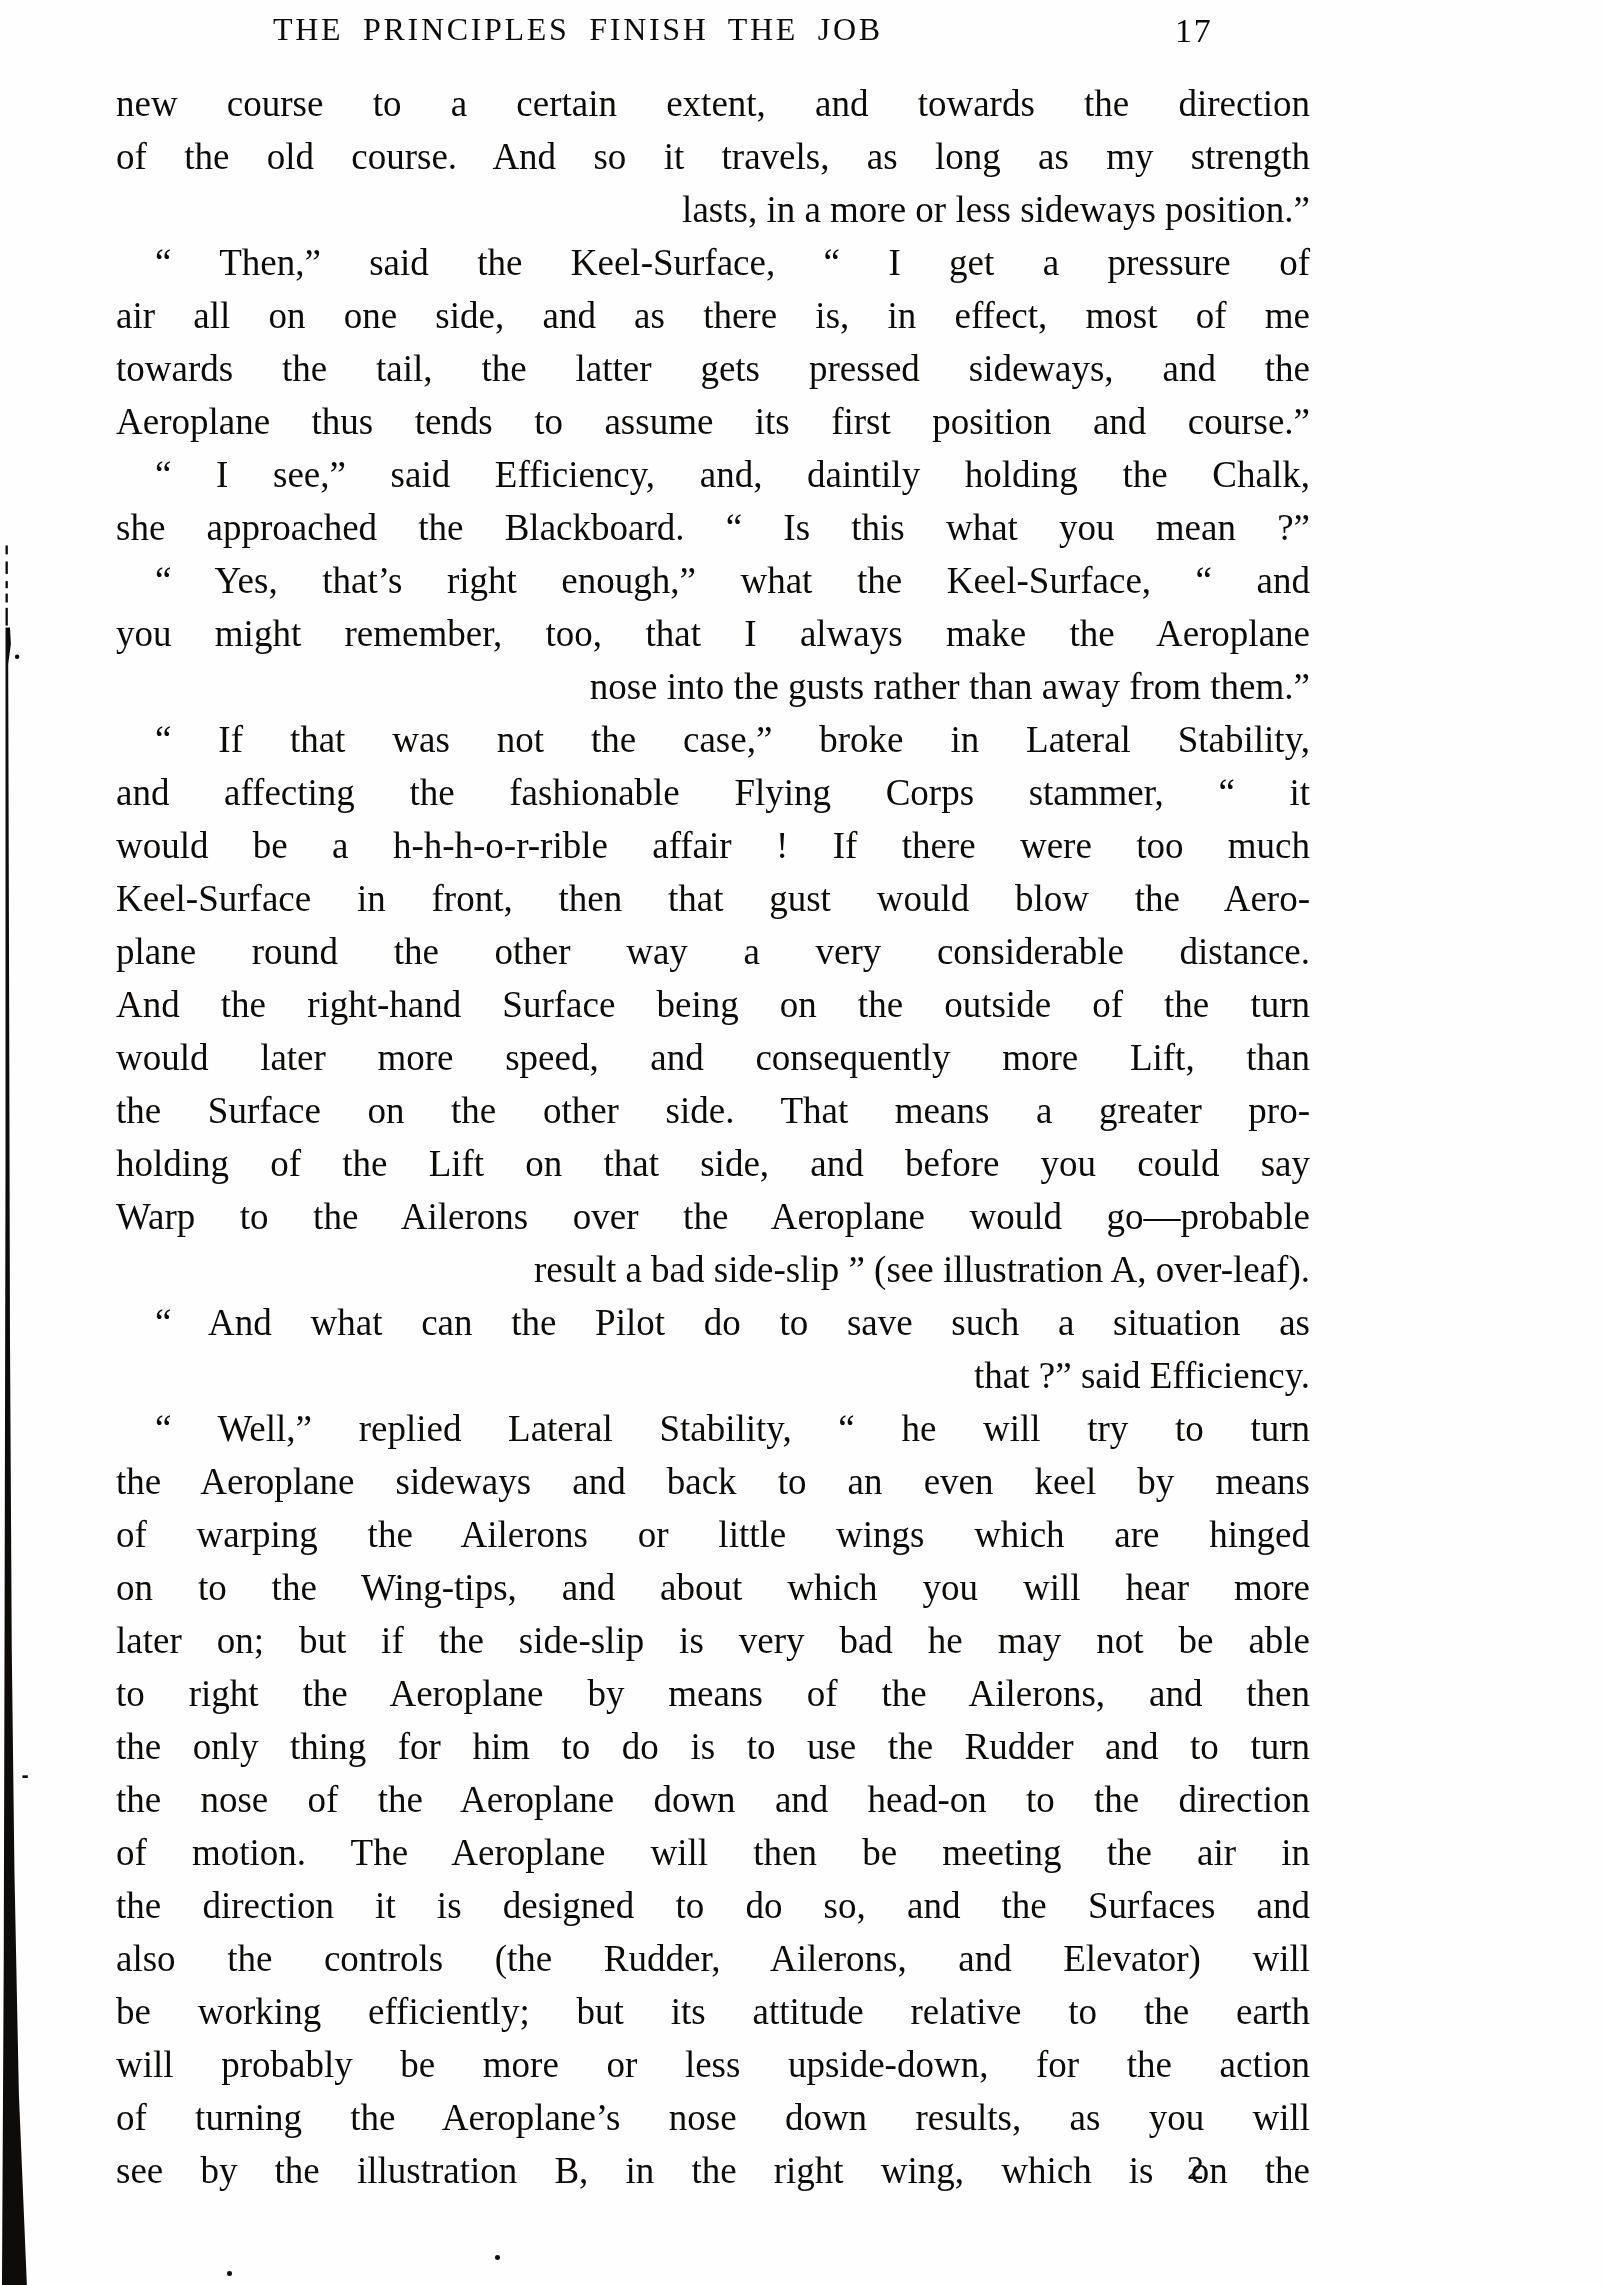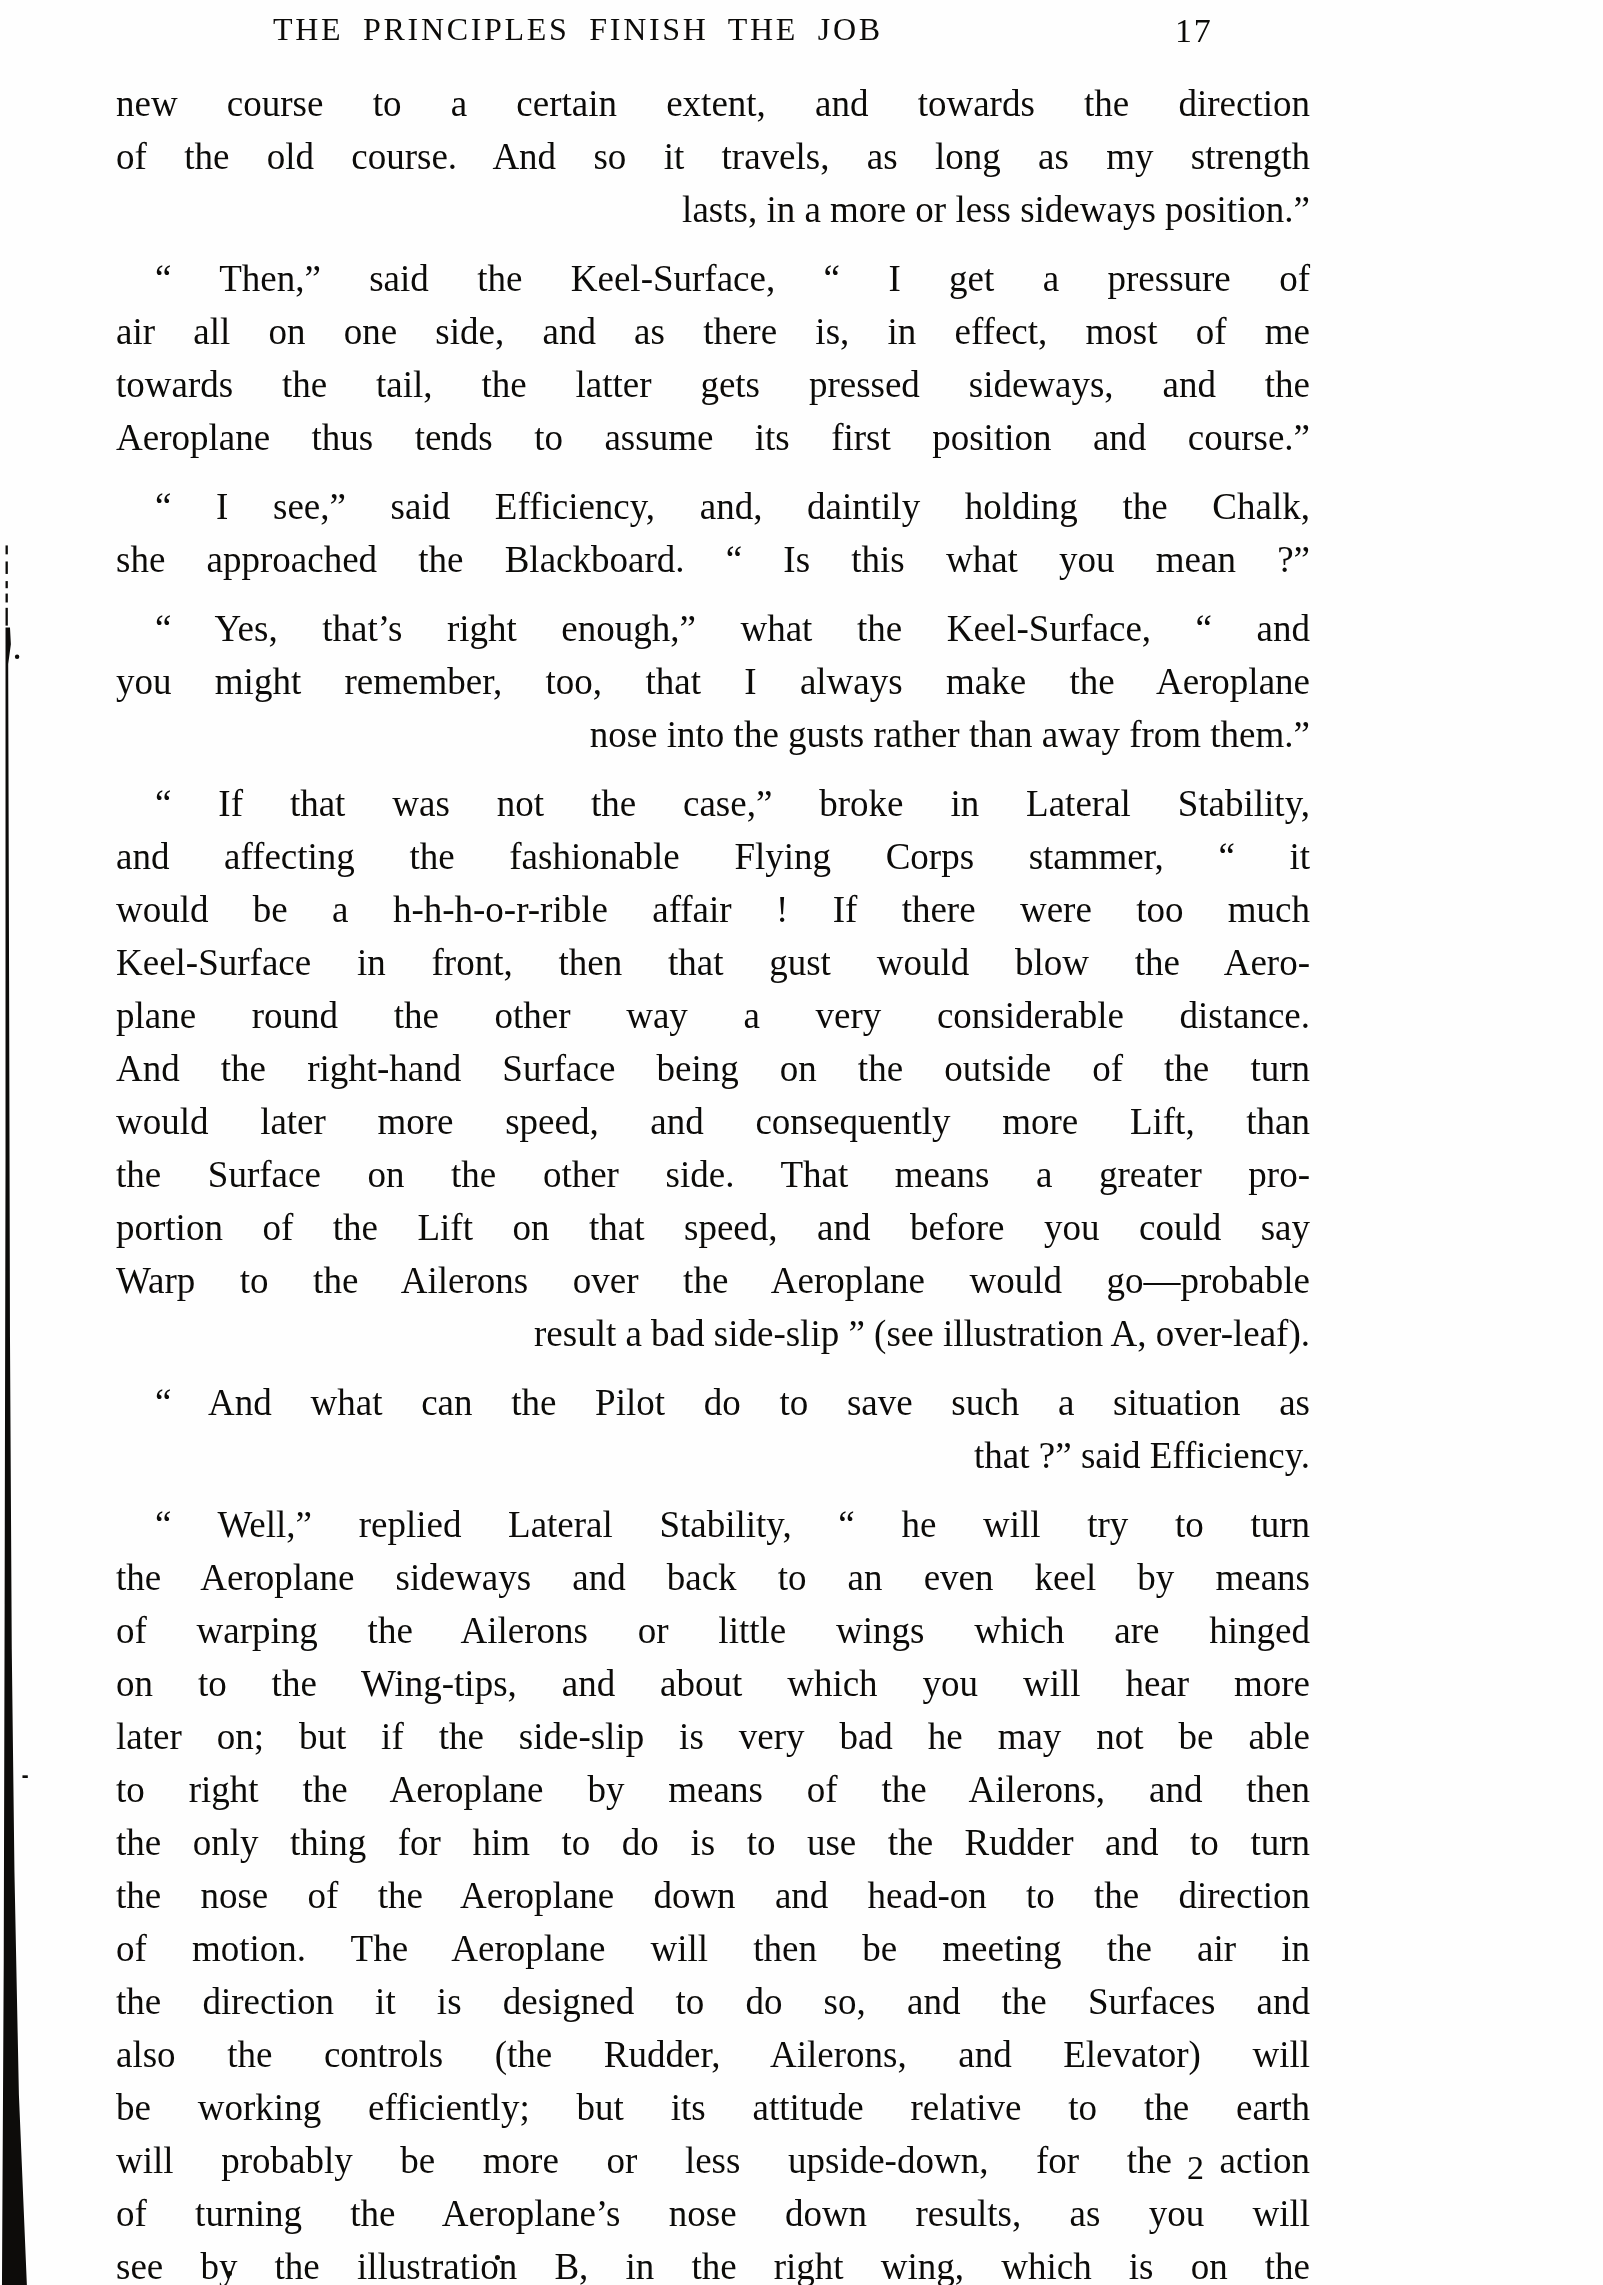--- a/index.html
+++ b/index.html
@@ -52,21 +52,20 @@
     text-align: right;
     white-space: normal;
   }
   .line.justify {
     text-align: justify;
     text-align-last: justify;
     text-justify: inter-word;
   }
   .line.indent {
     text-indent: 39px;
-    margin-top: 16px;
   }
   .signature-mark {
     position: absolute;
     left: 1187px;
     top: 2149px;
     font-size: 34px;
   }
   .edge-artifact {
     position: absolute;
     left: 0;
@@ -117,21 +116,21 @@
       <div class="line justify">you might remember, too, that I always make the Aeroplane</div>
       <div class="line">nose into the gusts rather than away from them.”</div>
       <div class="line indent justify">“ If that was not the case,” broke in Lateral Stability,</div>
       <div class="line justify">and affecting the fashionable Flying Corps stammer, “ it</div>
       <div class="line justify">would be a h-h-h-o-r-rible affair !  If there were too much</div>
       <div class="line justify">Keel-Surface in front, then that gust would blow the Aero-</div>
       <div class="line justify">plane round the other way a very considerable distance.</div>
       <div class="line justify">And the right-hand Surface being on the outside of the turn</div>
       <div class="line justify">would later more speed, and consequently more Lift, than</div>
       <div class="line justify">the Surface on the other side.  That means a greater pro-</div>
-      <div class="line justify">portion of the Lift on that speed, and before you could say</div>
+      <div class="line justify">holding of the Lift on that side, and before you could say</div>
       <div class="line justify">Warp to the Ailerons over the Aeroplane would go—probable</div>
       <div class="line">result a bad side-slip ” (see illustration A, over-leaf).</div>
       <div class="line indent justify">“ And what can the Pilot do to save such a situation as</div>
       <div class="line">that ?” said Efficiency.</div>
       <div class="line indent justify">“ Well,” replied Lateral Stability, “ he will try to turn</div>
       <div class="line justify">the Aeroplane sideways and back to an even keel by means</div>
       <div class="line justify">of warping the Ailerons or little wings which are hinged</div>
       <div class="line justify">on to the Wing-tips, and about which you will hear more</div>
       <div class="line justify">later on; but if the side-slip is very bad he may not be able</div>
       <div class="line justify">to right the Aeroplane by means of the Ailerons, and then</div>

